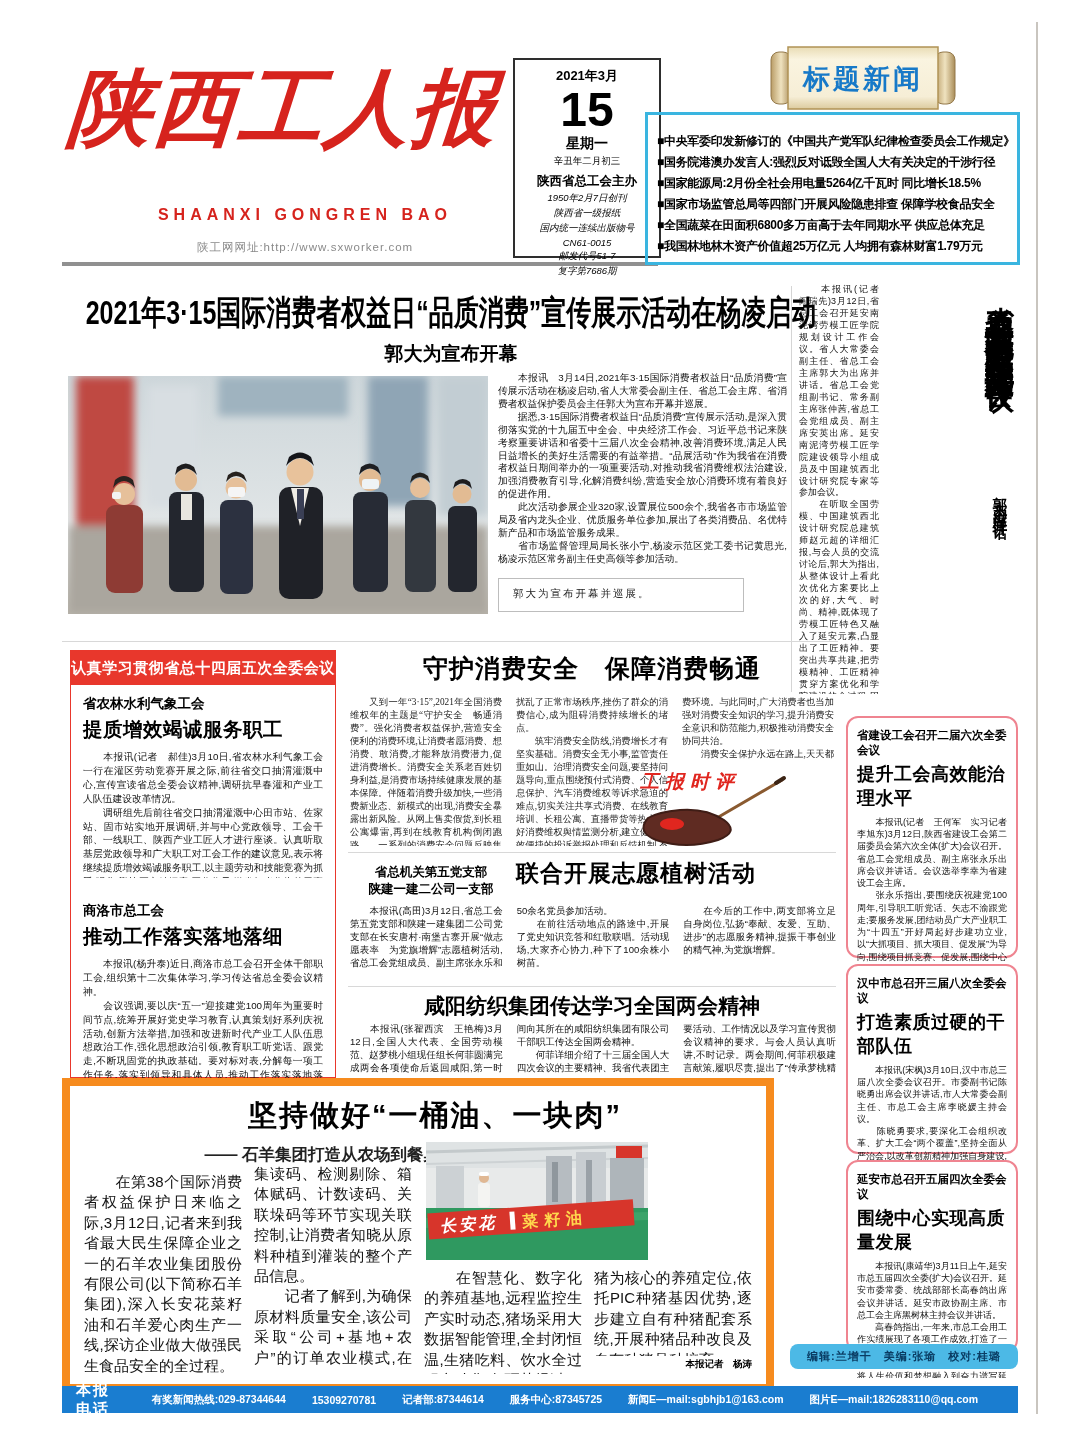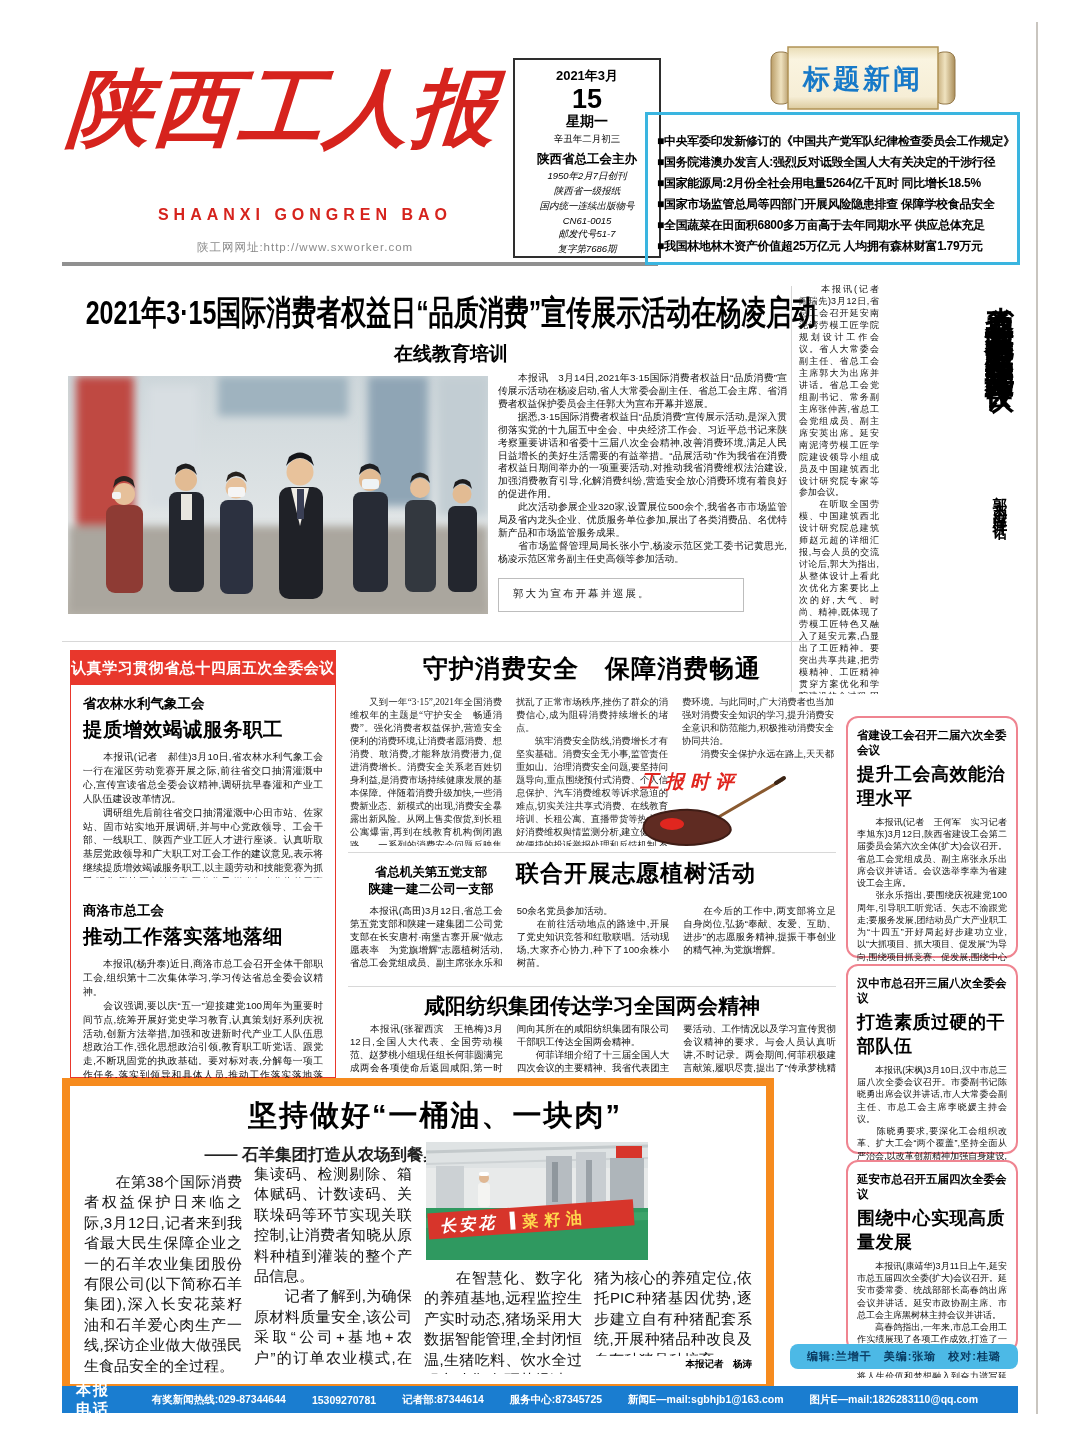--- a/index.html
+++ b/index.html
@@ -15,21 +15,21 @@
   .masthead-title { left:66px; top:52px; width:450px; height:150px; font-family:"DejaVu Serif", serif;
     font-size:84px; font-weight:bold; font-style:italic; color:#d6231d; letter-spacing:2px;
     transform:skewX(-4deg); white-space:nowrap; }
   .masthead-pinyin { left:150px; top:206px; width:310px; text-align:center; color:#d6231d;
     font-weight:bold; font-size:16px; letter-spacing:5px; }
   .masthead-url { left:150px; top:240px; width:310px; text-align:center; color:#8a8a8a; font-size:11.5px; letter-spacing:1px; }
   .masthead-rule { left:62px; top:262px; width:596px; height:4px; background:#909090; }
 
   .datebox { left:513px; top:58px; width:148px; height:200px; border:2px solid #2e2e2e; text-align:center; padding-top:7px; }
   .db-my { font-size:13px; font-weight:bold; }
-  .db-day { font-size:27px; font-weight:bold; line-height:1.05; }
+  .db-day { font-size:48px; font-weight:bold; line-height:1.05; }
   .db-week { font-size:14px; font-weight:bold; }
   .db-lunar { font-size:9.5px; margin-top:2px; }
   .db-org { font-size:12.5px; font-weight:bold; margin-top:5px; }
   .db-s { font-size:9.5px; margin-top:2px;font-style:italic; }
 
   .newsbox { left:645px; top:112px; width:375px; height:153px; border:3px solid #3ab5e0; padding:16px 9px 4px 9px; }
   .newsbox .item { font-size:12px; font-weight:bold; color:#000; line-height:21px; white-space:nowrap; letter-spacing:-0.3px; }
   .scrollbanner { left:768px; top:40px; width:190px; height:76px; }
 
   
@@ -148,21 +148,21 @@
           <stop offset="1" stop-color="#dccb9e"></stop>
       </linearGradient>
     </defs>
     <rect x="3" y="12" width="20" height="52" rx="8" fill="url(#rollg)" stroke="#94794a" stroke-width="1"></rect>
     <rect x="167" y="12" width="20" height="52" rx="8" fill="url(#rollg)" stroke="#94794a" stroke-width="1"></rect>
     <rect x="20" y="7" width="150" height="62" fill="url(#faceg)" stroke="#b09356" stroke-width="1.5"></rect>
     <text x="95" y="48" text-anchor="middle" font-size="27" font-weight="bold" fill="#1779c8" letter-spacing="3">标题新闻</text>
   </svg>
 
   <div class="abs lead-headline">2021年3·15国际消费者权益日“品质消费”宣传展示活动在杨凌启动</div>
-  <div class="abs lead-subhead">在线教育培训</div>
+  <div class="abs lead-subhead">郭大为宣布开幕</div>
 
   <svg class="abs lead-photo" viewBox="0 0 420 238">
     <defs>
       <linearGradient id="hallg" x1="0" y1="0" x2="0" y2="1">
         <stop offset="0" stop-color="#cdd6da"></stop>
           <stop offset="0.7" stop-color="#e3e7e8"></stop>
           <stop offset="1" stop-color="#b9b5ac"></stop>
       </linearGradient>
       <filter id="blur1">
           <feGaussianBlur stdDeviation="4"></feGaussianBlur>

